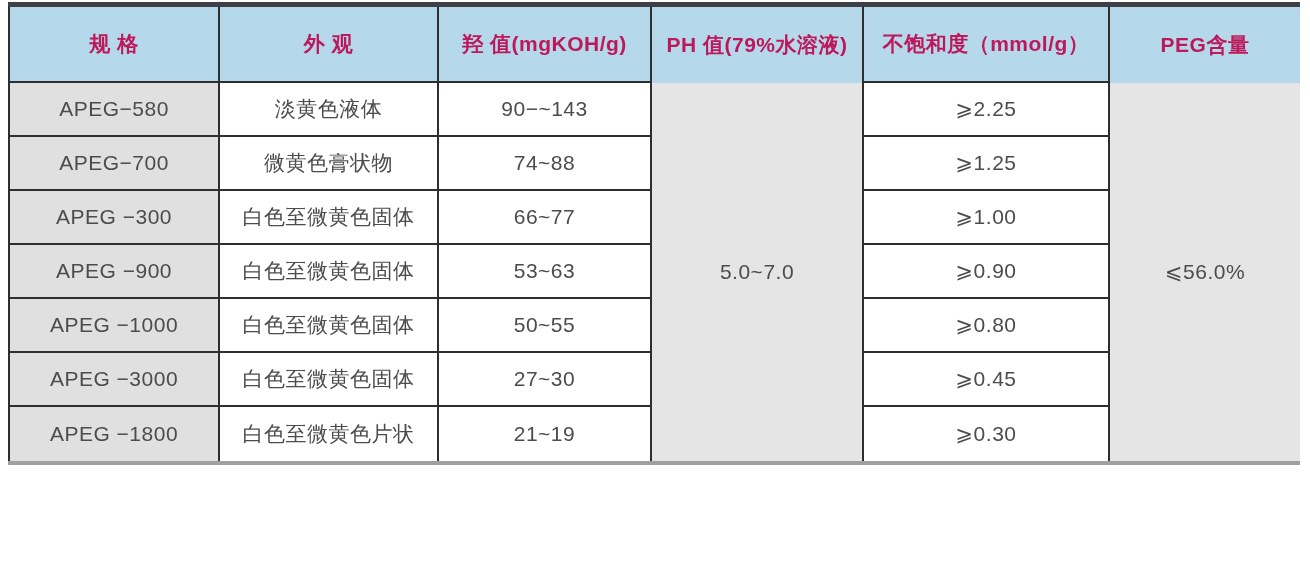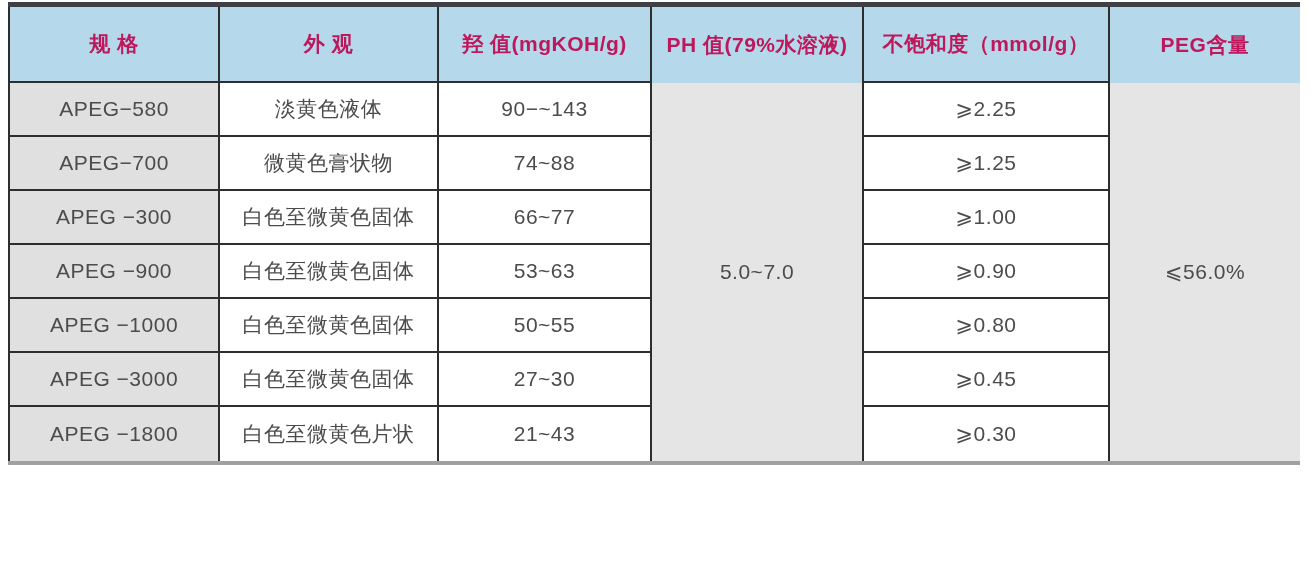--- a/index.html
+++ b/index.html
@@ -108,18 +108,18 @@
       </tr>
       <tr>
         <td class="spec-cell hb">APEG −3000</td>
         <td class="hb">白色至微黄色固体</td>
         <td class="hb">27~30</td>
         <td class="hb">⩾0.45</td>
       </tr>
       <tr>
         <td class="spec-cell">APEG −1800</td>
         <td>白色至微黄色片状</td>
-        <td>21~43</td>
+        <td>21~19</td>
         <td>⩾0.30</td>
       </tr>
     </tbody>
   </table>
 </div>
 
 </body></html>

